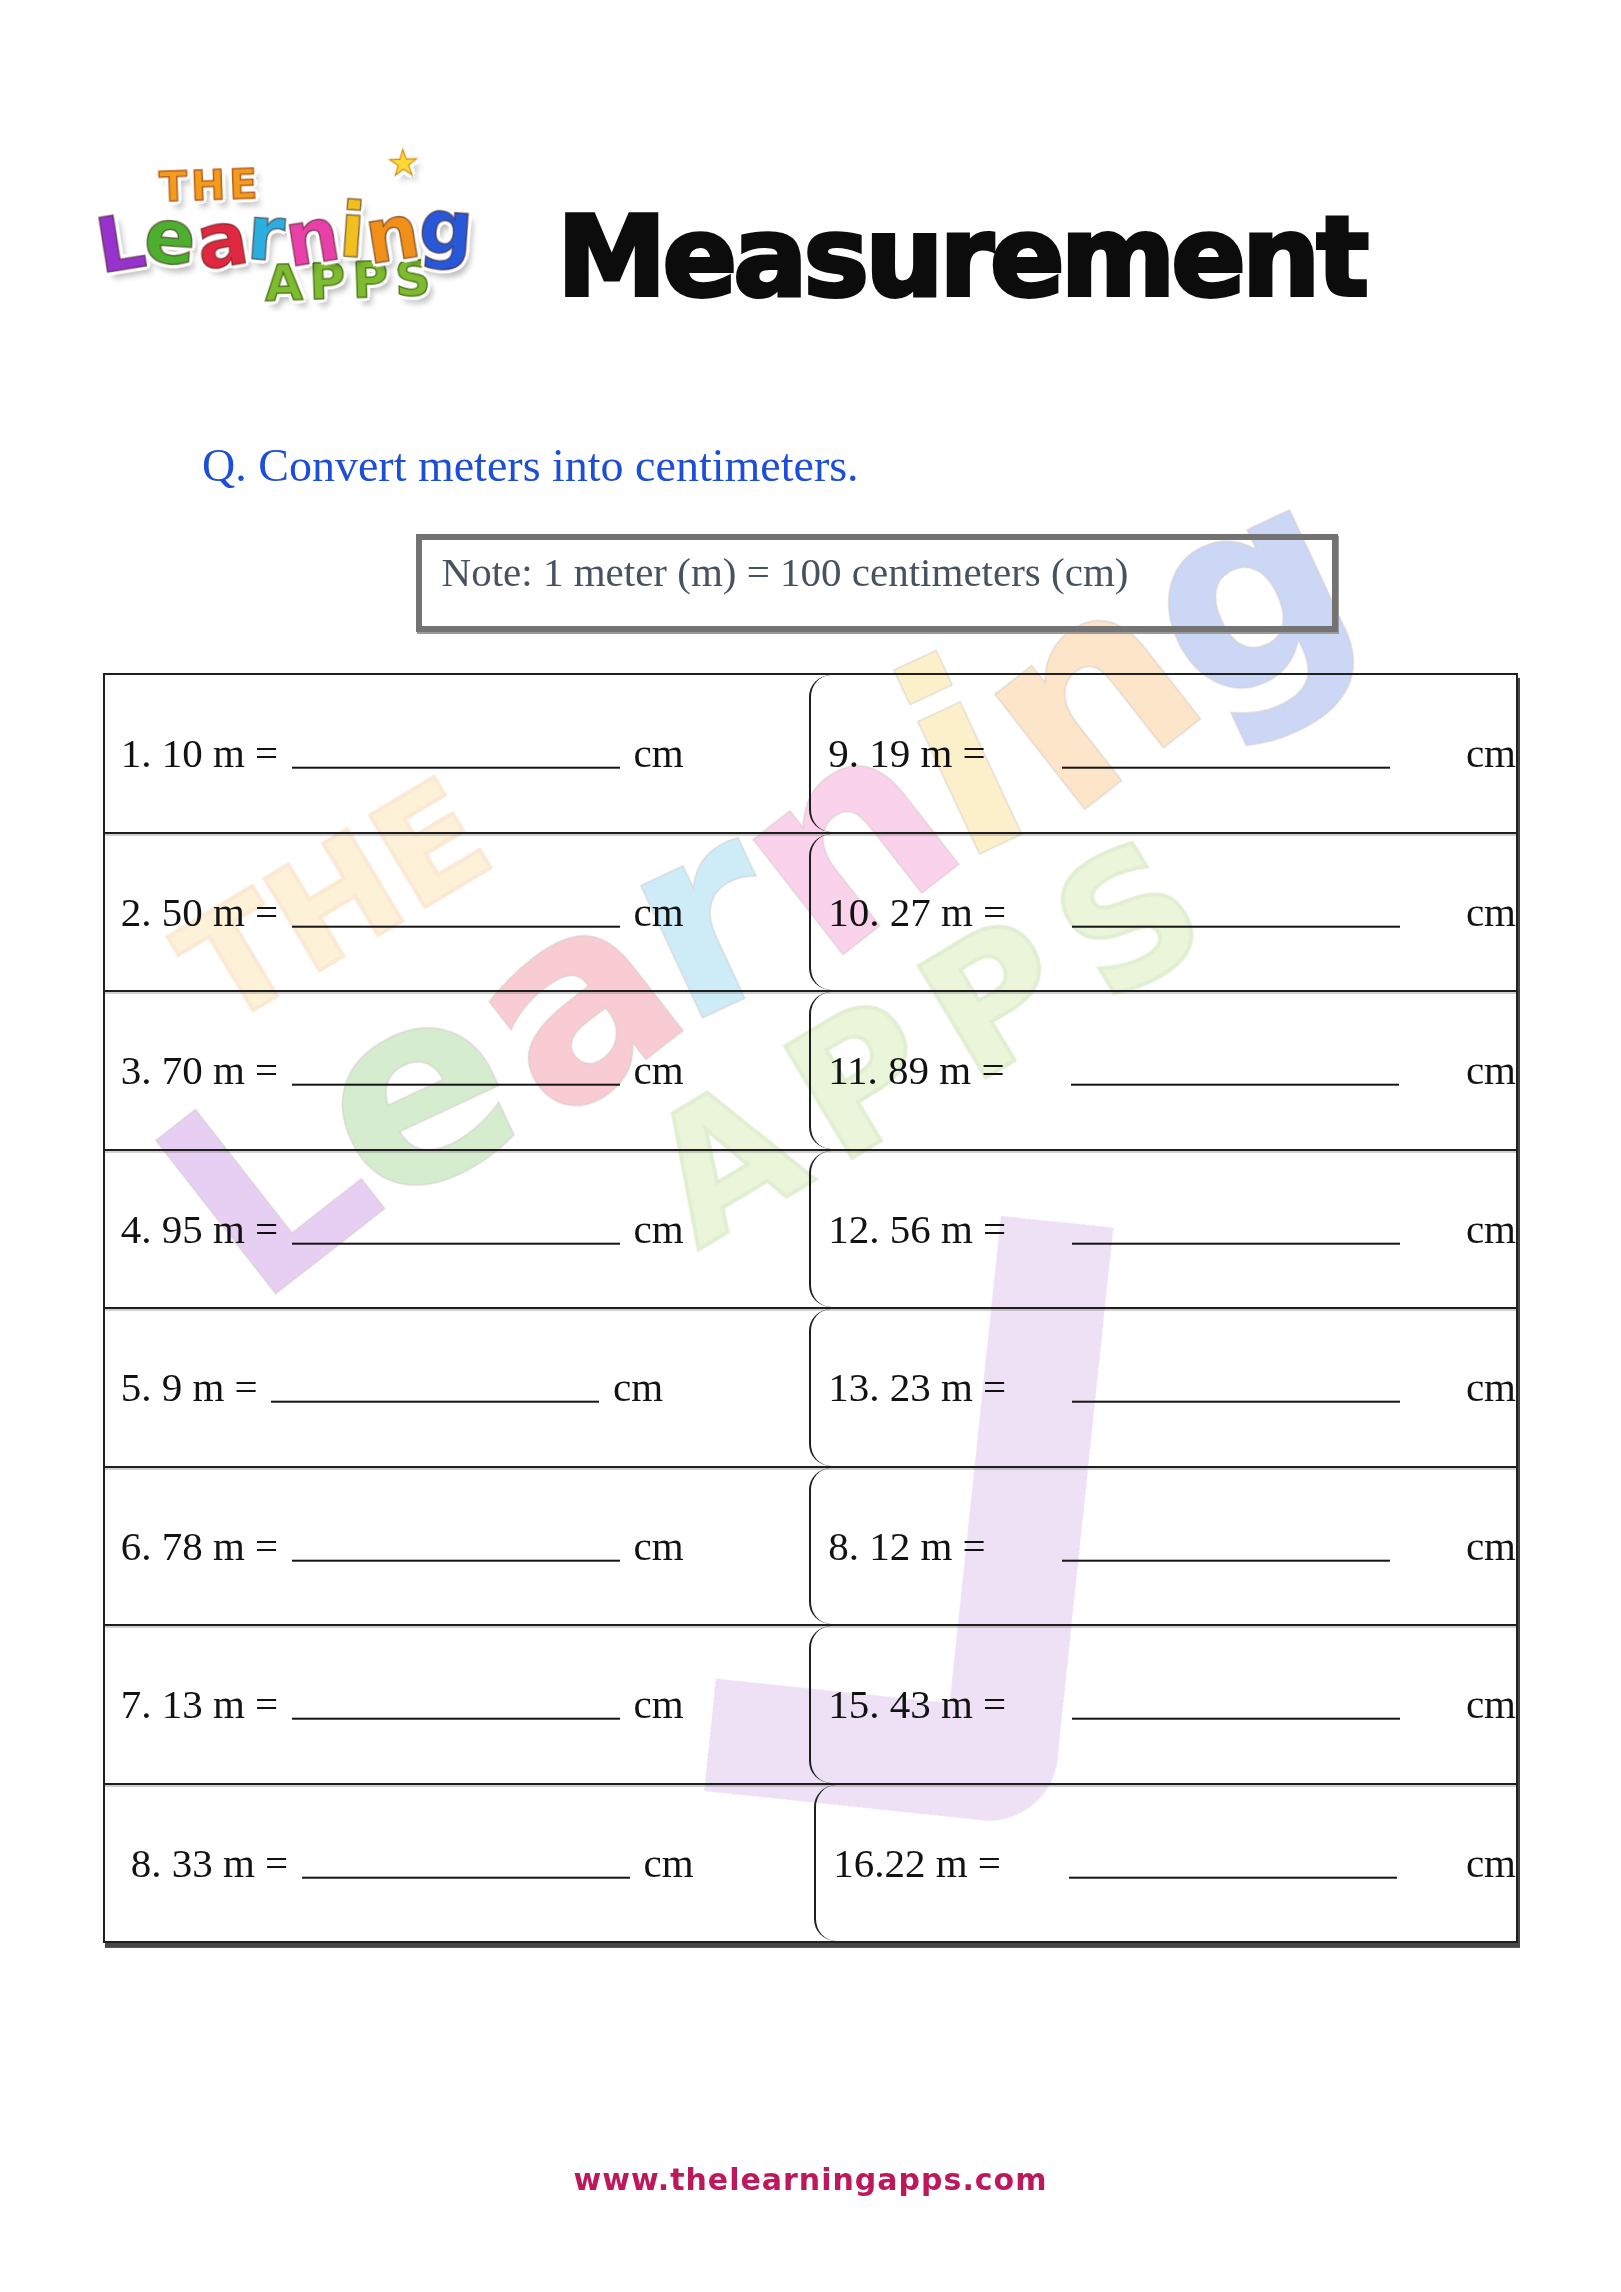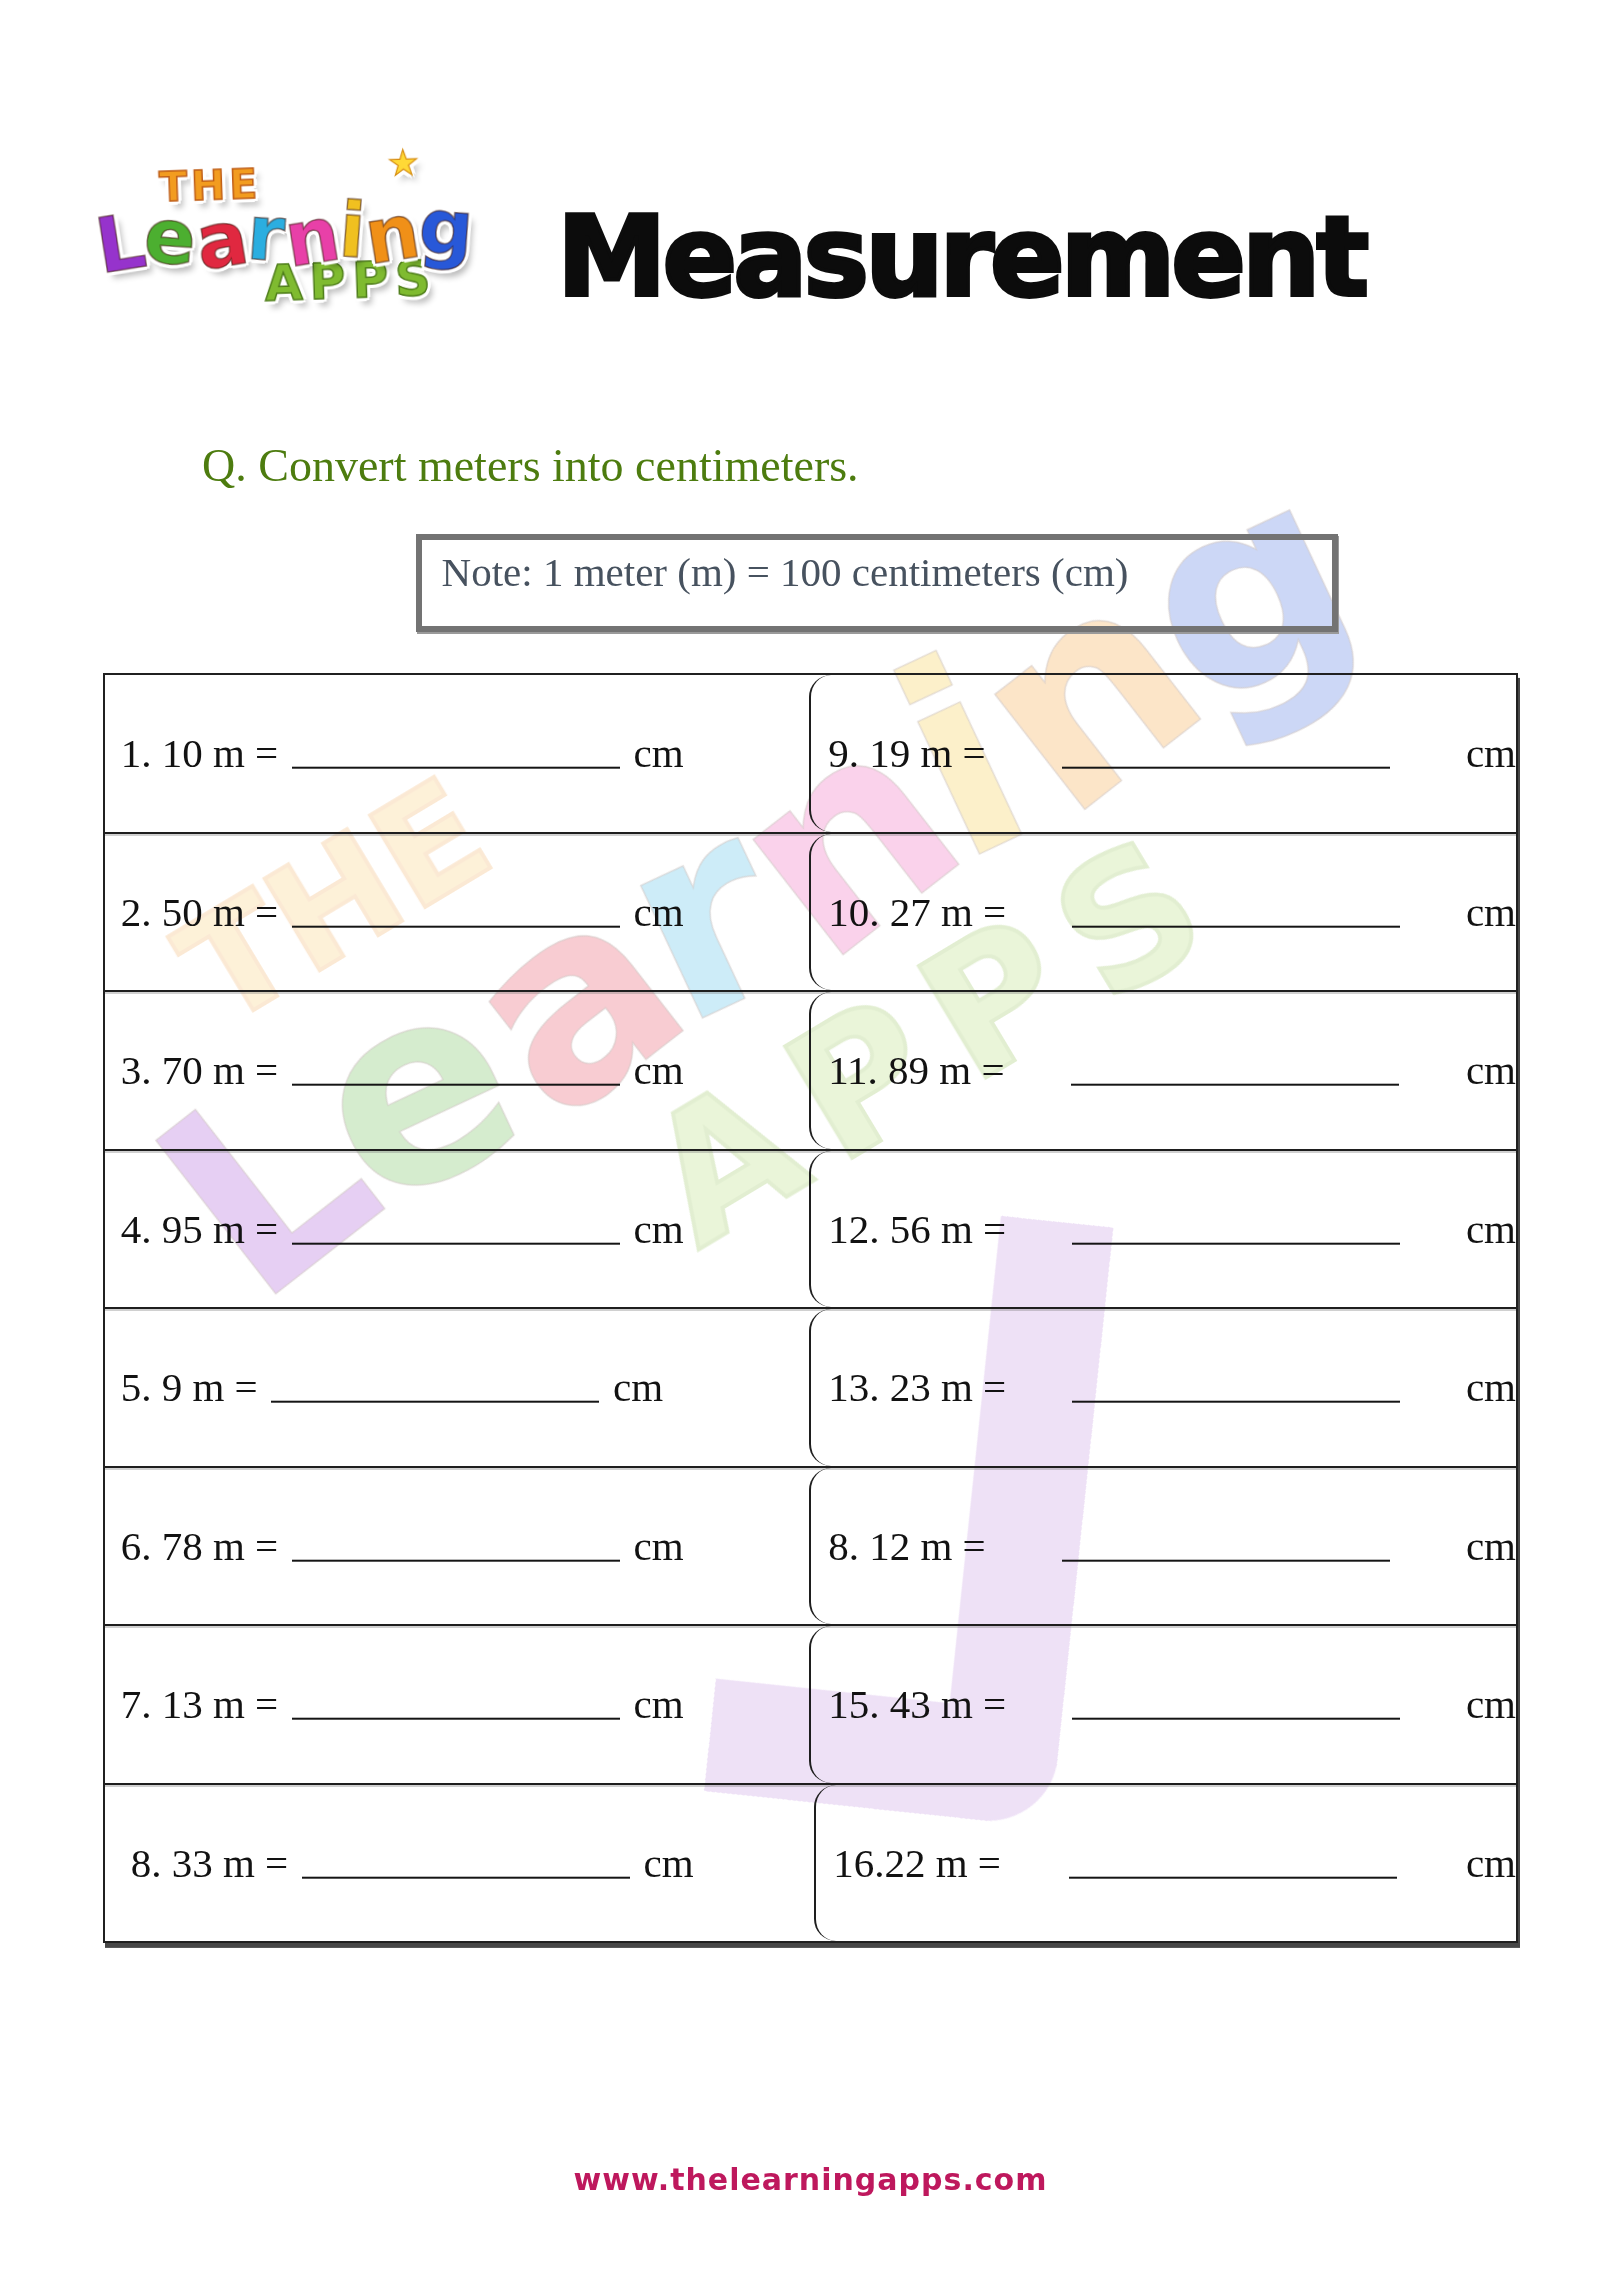--- a/index.html
+++ b/index.html
@@ -45,21 +45,21 @@
   
   .title{
     position:absolute;left:537px;top:202px;z-index:2;
     font-family:"DejaVu Sans","Liberation Sans",sans-serif;font-weight:bold;
     font-size:110px;letter-spacing:-3.9px;color:#0c0c0c;-webkit-text-stroke:3.9px #0c0c0c;
     line-height:1;
     margin-left:20px;
   }
 
   
-  .question{position:absolute;left:202px;top:439px;z-index:1;font-size:46px;color:#4d7c0f;}
+  .question{position:absolute;left:202px;top:439px;z-index:1;font-size:46px;color:#1d4ed8;}
   .notebox{
     position:absolute;left:416px;top:534px;width:922px;height:98px;z-index:1;
     border:6px solid #737373;box-sizing:border-box;box-shadow:1px 2px 0 #9a9a9a;
     padding:7.8px 0 0 19.6px;
   }
   .note-text{font-size:41px;color:#47525f;}
 
   
   .sheet{
     position:absolute;left:103px;top:673px;width:1415px;height:1270px;z-index:1;

